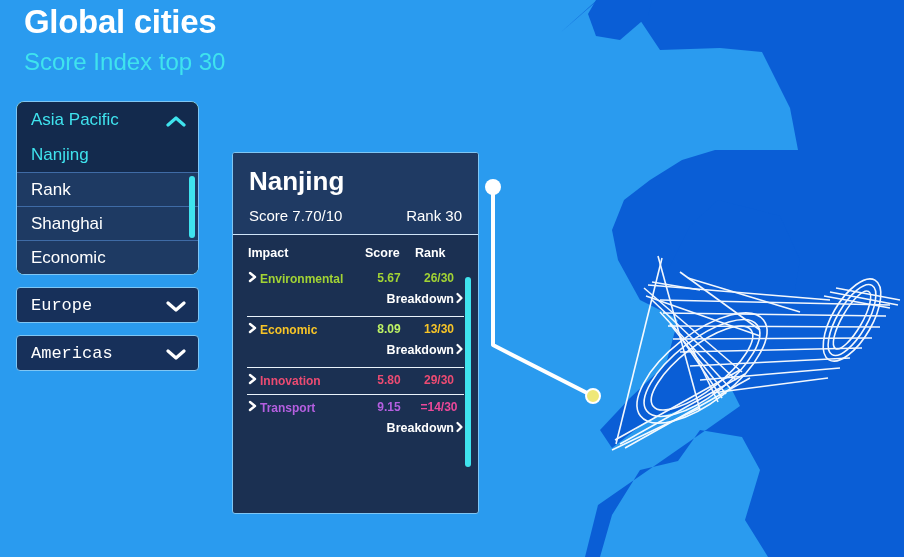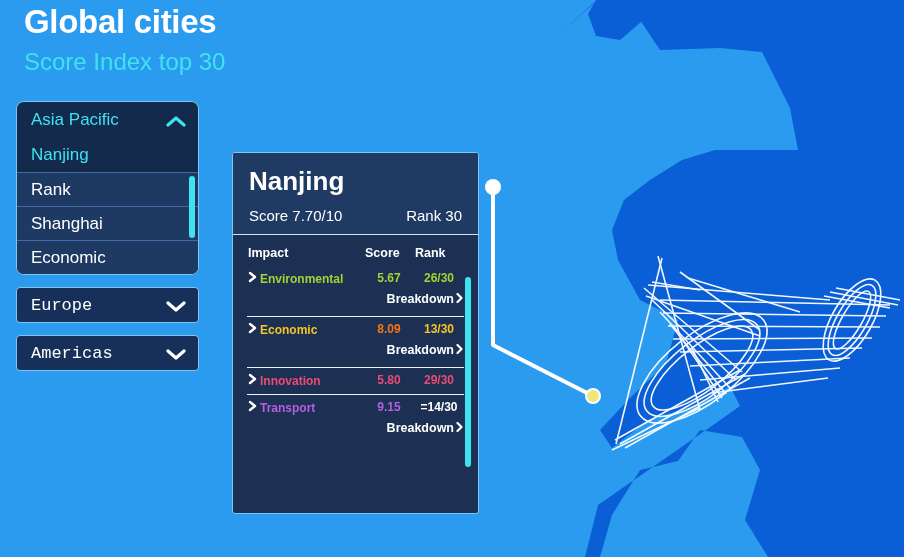--- a/index.html
+++ b/index.html
@@ -471,21 +471,21 @@
             </tr>
 
           <tr class="impact-row">
             <td class="impact-name" style="color:#f7c427">
               <span class="row-arrow">
                 <svg viewBox="0 0 9 12" width="9" height="12">
                   <path d="M2 2 L7 6 L2 10" stroke="#ffffff" stroke-width="2.4" fill="none" stroke-linecap="round" stroke-linejoin="round"></path>
                 </svg>
               </span><span>Economic</span>
             </td>
-            <td class="impact-score" style="color:#f97316">8.09</td>
+            <td class="impact-score" style="color:#bef264">8.09</td>
             <td class="impact-rank" style="color:#f7c427">13/30</td>
           </tr>
           <tr class="breakdown-row">
             <td colspan="3">
               <span class="breakdown-link"><span>Breakdown</span><span class="bd-arrow"><svg viewBox="0 0 7 12" width="7" height="12">
                       <path d="M1.5 2 L5.5 6 L1.5 10" stroke="#ffffff" stroke-width="2.2" fill="none" stroke-linecap="round" stroke-linejoin="round"></path>
                     </svg></span></span>
             </td>
           </tr>
           <tr class="divider-row">
@@ -513,21 +513,21 @@
 
           <tr class="impact-row">
             <td class="impact-name" style="color:#b55fe0">
               <span class="row-arrow">
                 <svg viewBox="0 0 9 12" width="9" height="12">
                   <path d="M2 2 L7 6 L2 10" stroke="#ffffff" stroke-width="2.4" fill="none" stroke-linecap="round" stroke-linejoin="round"></path>
                 </svg>
               </span><span>Transport</span>
             </td>
             <td class="impact-score" style="color:#b55fe0">9.15</td>
-            <td class="impact-rank" style="color:#ffffff">=14/30</td>
+            <td class="impact-rank" style="color:#ec4899">=14/30</td>
           </tr>
           <tr class="breakdown-row">
             <td colspan="3">
               <span class="breakdown-link"><span>Breakdown</span><span class="bd-arrow"><svg viewBox="0 0 7 12" width="7" height="12">
                       <path d="M1.5 2 L5.5 6 L1.5 10" stroke="#ffffff" stroke-width="2.2" fill="none" stroke-linecap="round" stroke-linejoin="round"></path>
                     </svg></span></span>
             </td>
           </tr>
         </tbody>
       </table>

